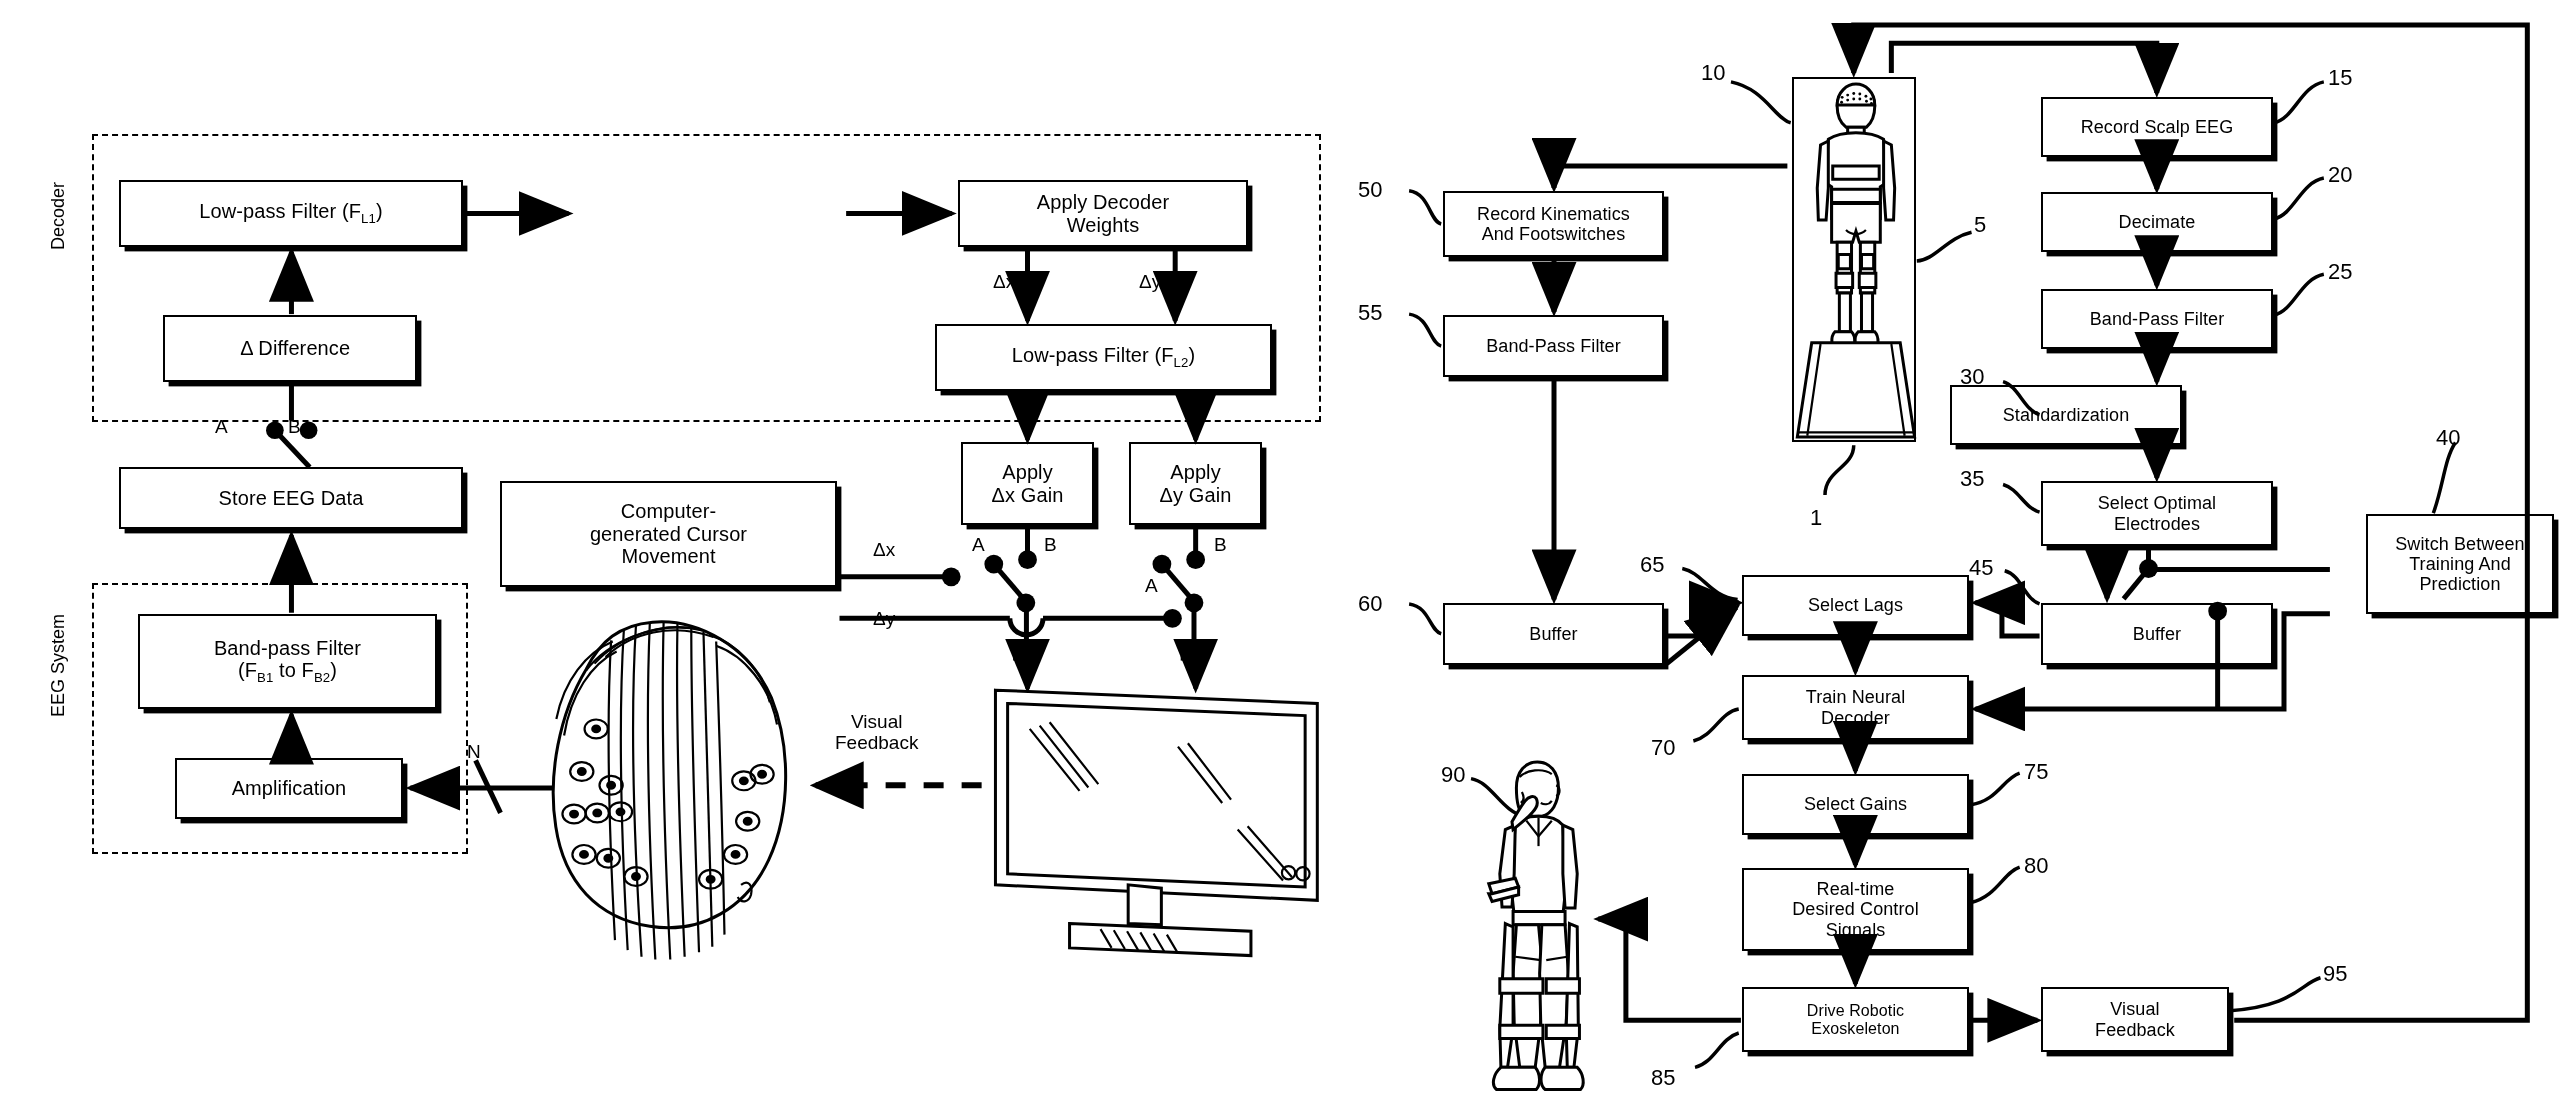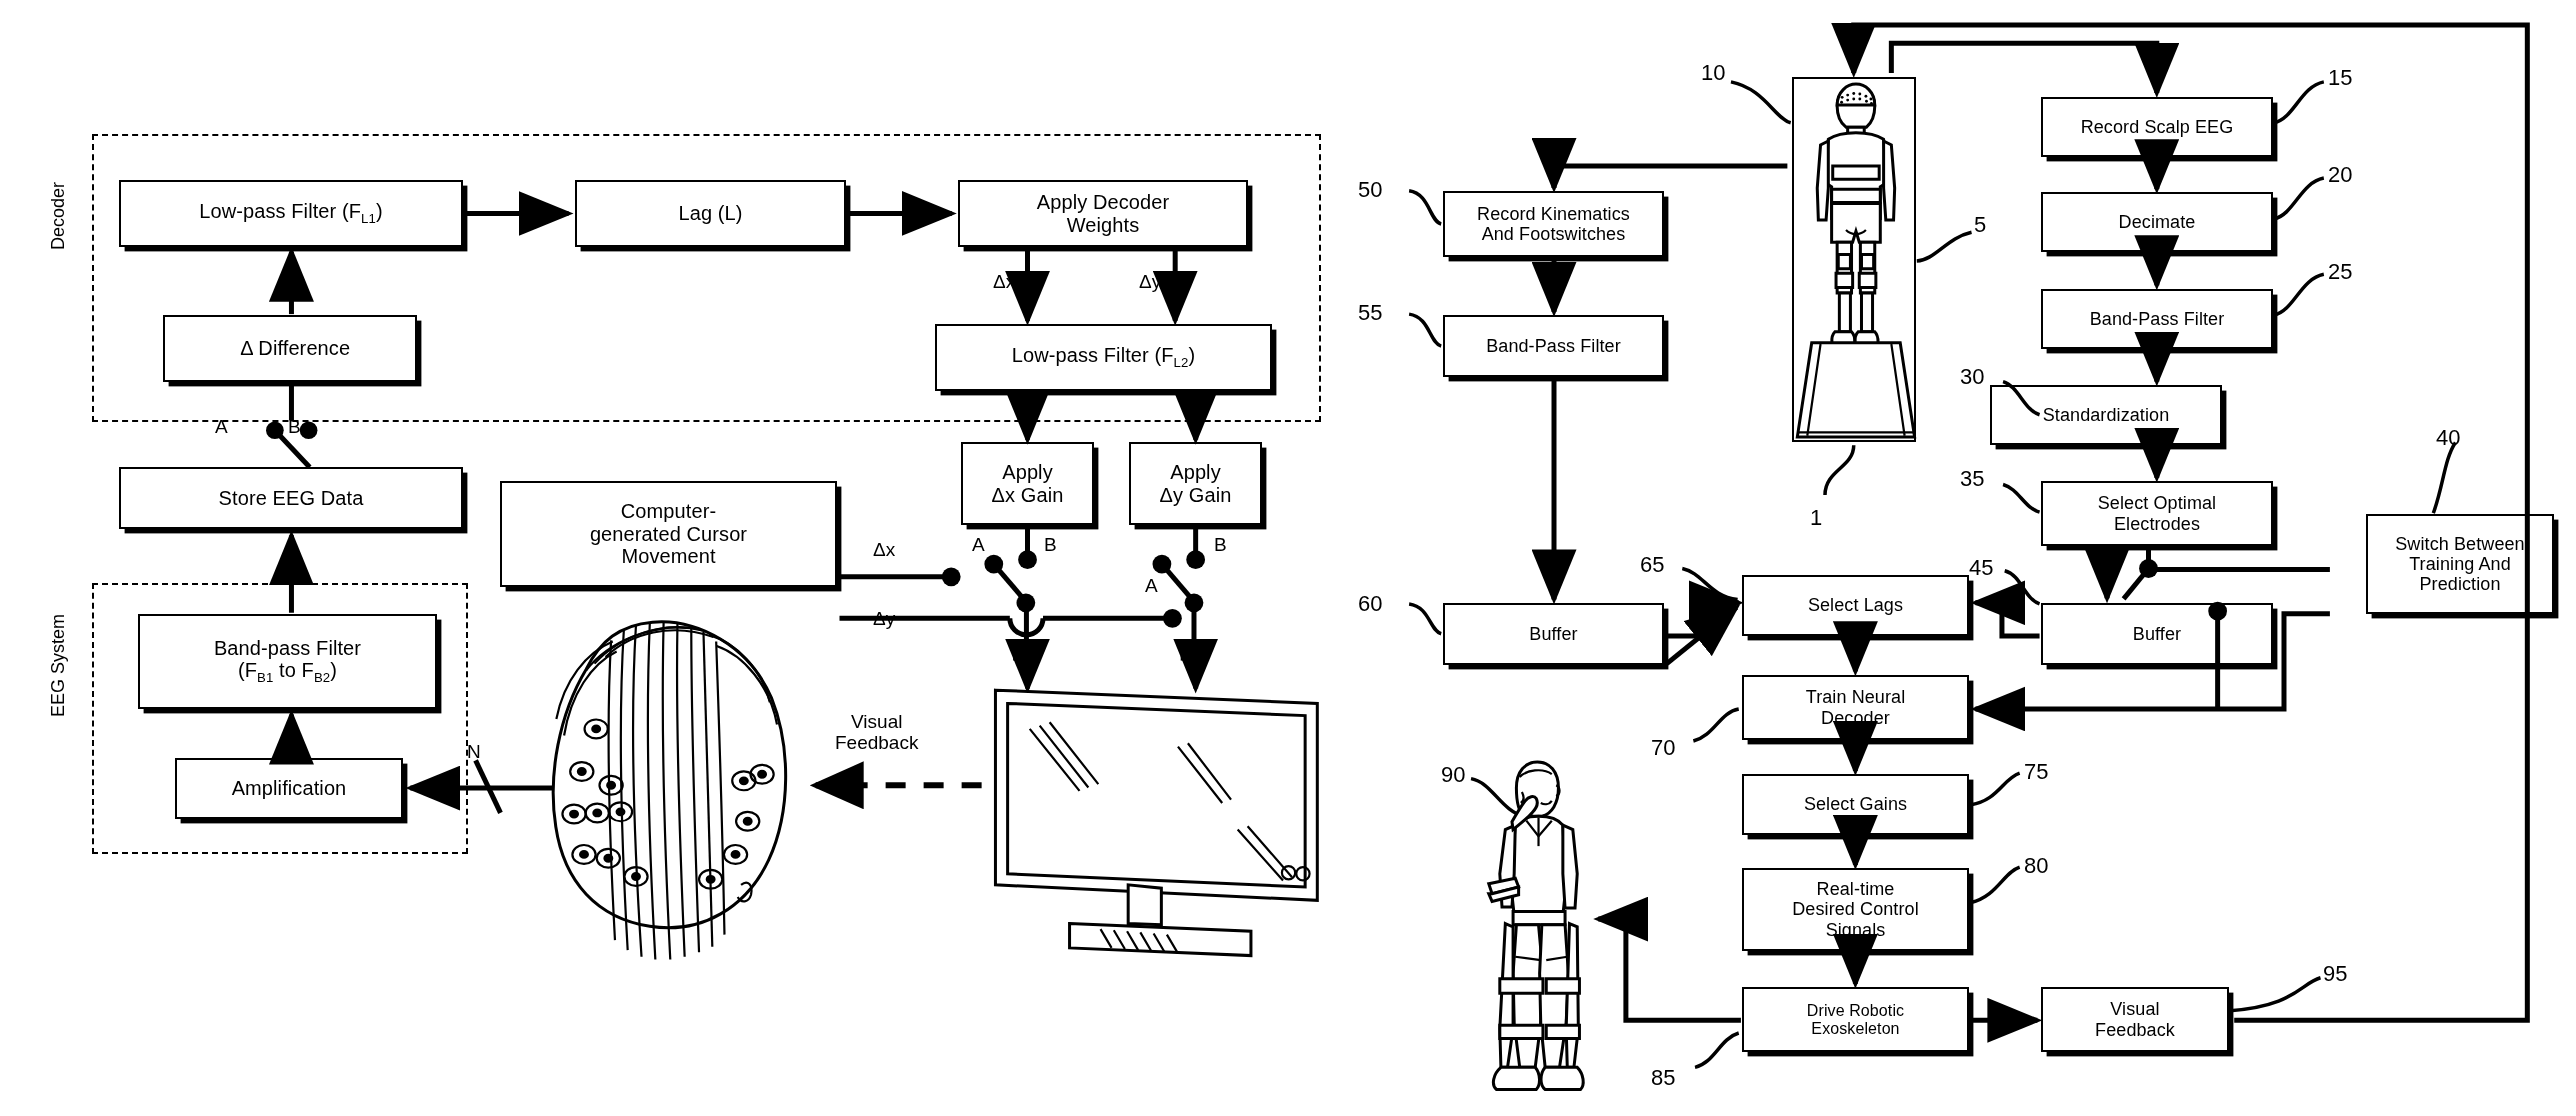--- a/index.html
+++ b/index.html
@@ -44,21 +44,20 @@
   <div class="dashgroup" style="left:92px;top:134px;width:1229px;height:288px;"></div>
   <div class="vlabel" style="left:48px;top:182px;">Decoder</div>
 
   <div class="dashgroup" style="left:92px;top:583px;width:376px;height:271px;"></div>
   <div class="vlabel" style="left:48px;top:614px;">EEG System</div>
 
   <div class="box big" style="left:119px;top:180px;width:344px;height:67px;">
     <span><span>Low-pass Filter (F</span><span class="sub">L1</span><span>)</span></span>
   </div>
 
-  <div class="box big" style="left:575px;top:180px;width:271px;height:67px;">Lag (L)</div>
 
   <div class="box big" style="left:958px;top:180px;width:290px;height:67px;white-space:pre-line;">Apply Decoder
 Weights</div>
 
   <div class="box big" style="left:163px;top:315px;width:254px;height:67px;padding-left:16px;">Δ Difference</div>
 
   <div class="box big" style="left:935px;top:324px;width:337px;height:67px;">
     <span><span>Low-pass Filter (F</span><span class="sub">L2</span><span>)</span></span>
   </div>
 
@@ -101,21 +100,21 @@
   <div class="box" style="left:1792px;top:77px;width:124px;height:365px;box-shadow:none;border-width:2.8px;"></div>
 
   <div class="box" style="left:1443px;top:191px;width:221px;height:66px;white-space:pre-line;font-size:18px;">Record Kinematics
 And Footswitches</div>
   <div class="box" style="left:1443px;top:315px;width:221px;height:62px;font-size:18px;">Band-Pass Filter</div>
   <div class="box" style="left:1443px;top:603px;width:221px;height:62px;font-size:18px;">Buffer</div>
 
   <div class="box" style="left:2041px;top:97px;width:232px;height:60px;font-size:18px;">Record Scalp EEG</div>
   <div class="box" style="left:2041px;top:192px;width:232px;height:60px;font-size:18px;">Decimate</div>
   <div class="box" style="left:2041px;top:289px;width:232px;height:60px;font-size:18px;">Band-Pass Filter</div>
-  <div class="box" style="left:1990px;top:385px;width:232px;height:60px;font-size:18px;">Standardization</div>
+  <div class="box" style="left:1950px;top:385px;width:232px;height:60px;font-size:18px;">Standardization</div>
   <div class="box" style="left:2041px;top:481px;width:232px;height:65px;white-space:pre-line;font-size:18px;">Select Optimal
 Electrodes</div>
   <div class="box" style="left:2331px;top:514px;width:188px;height:100px;white-space:pre-line;font-size:18px;margin-left:35px;">Switch Between
 Training And
 Prediction</div>
   <div class="box" style="left:2041px;top:603px;width:232px;height:62px;font-size:18px;">Buffer</div>
 
   <div class="box" style="left:1742px;top:575px;width:227px;height:61px;font-size:18px;">Select Lags</div>
   <div class="box" style="left:1742px;top:675px;width:227px;height:65px;white-space:pre-line;font-size:18px;">Train Neural
 Decoder</div>

